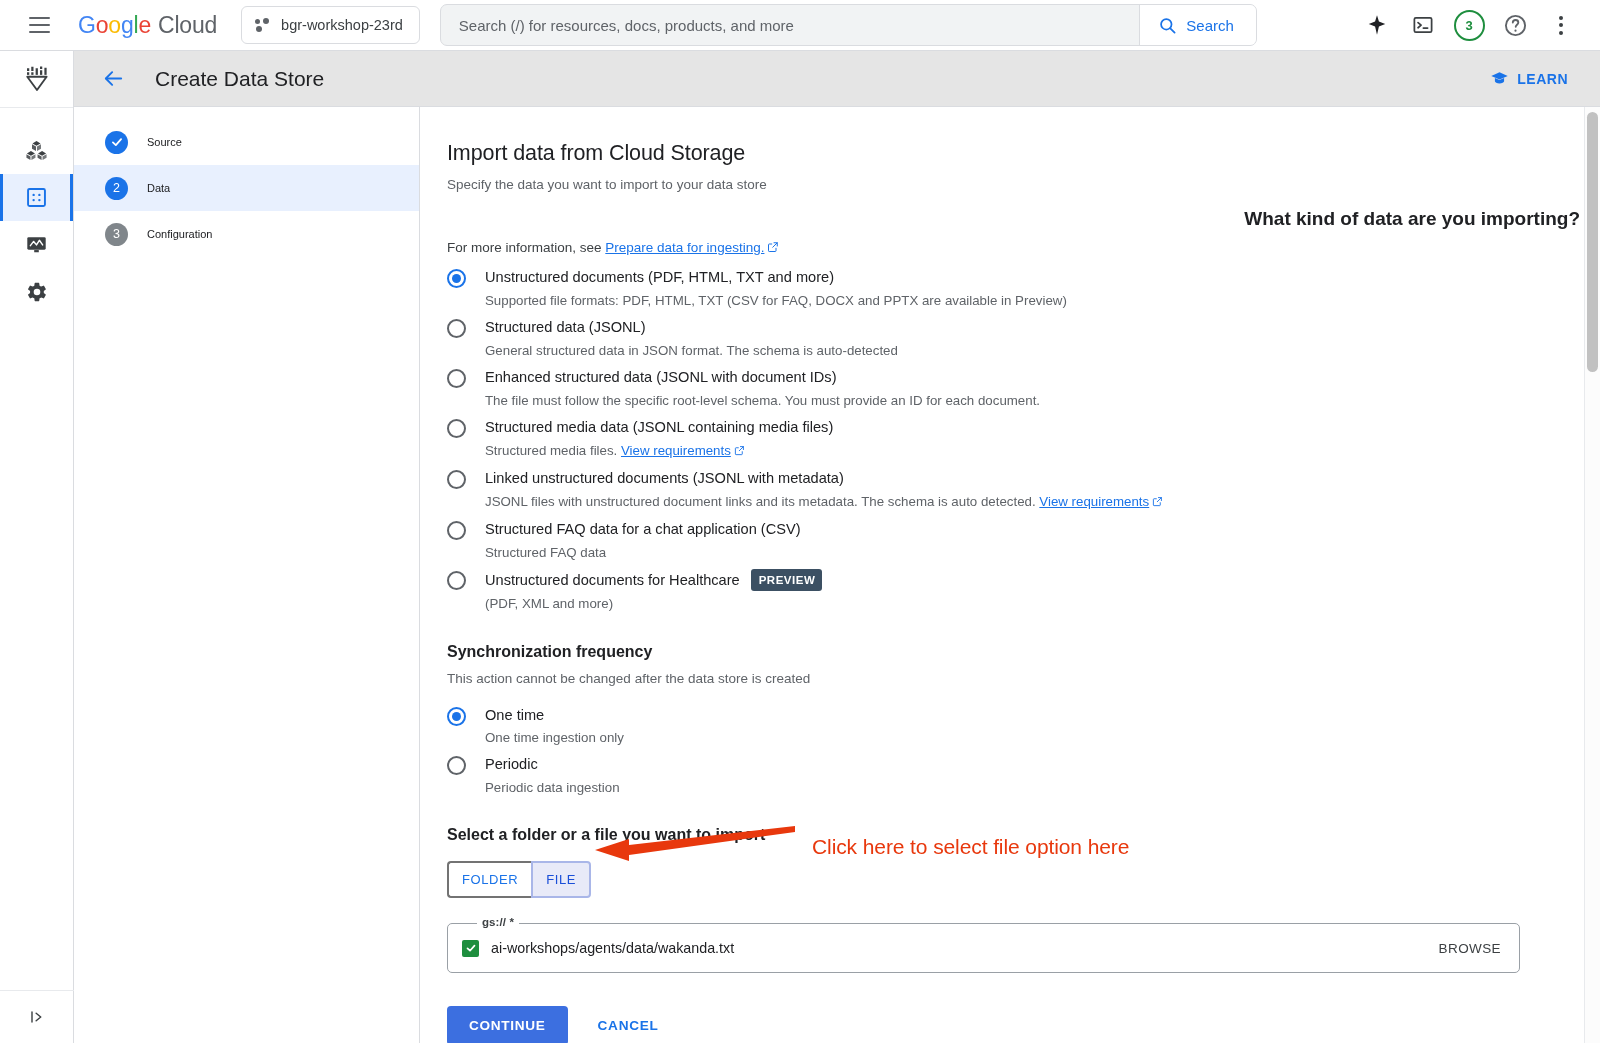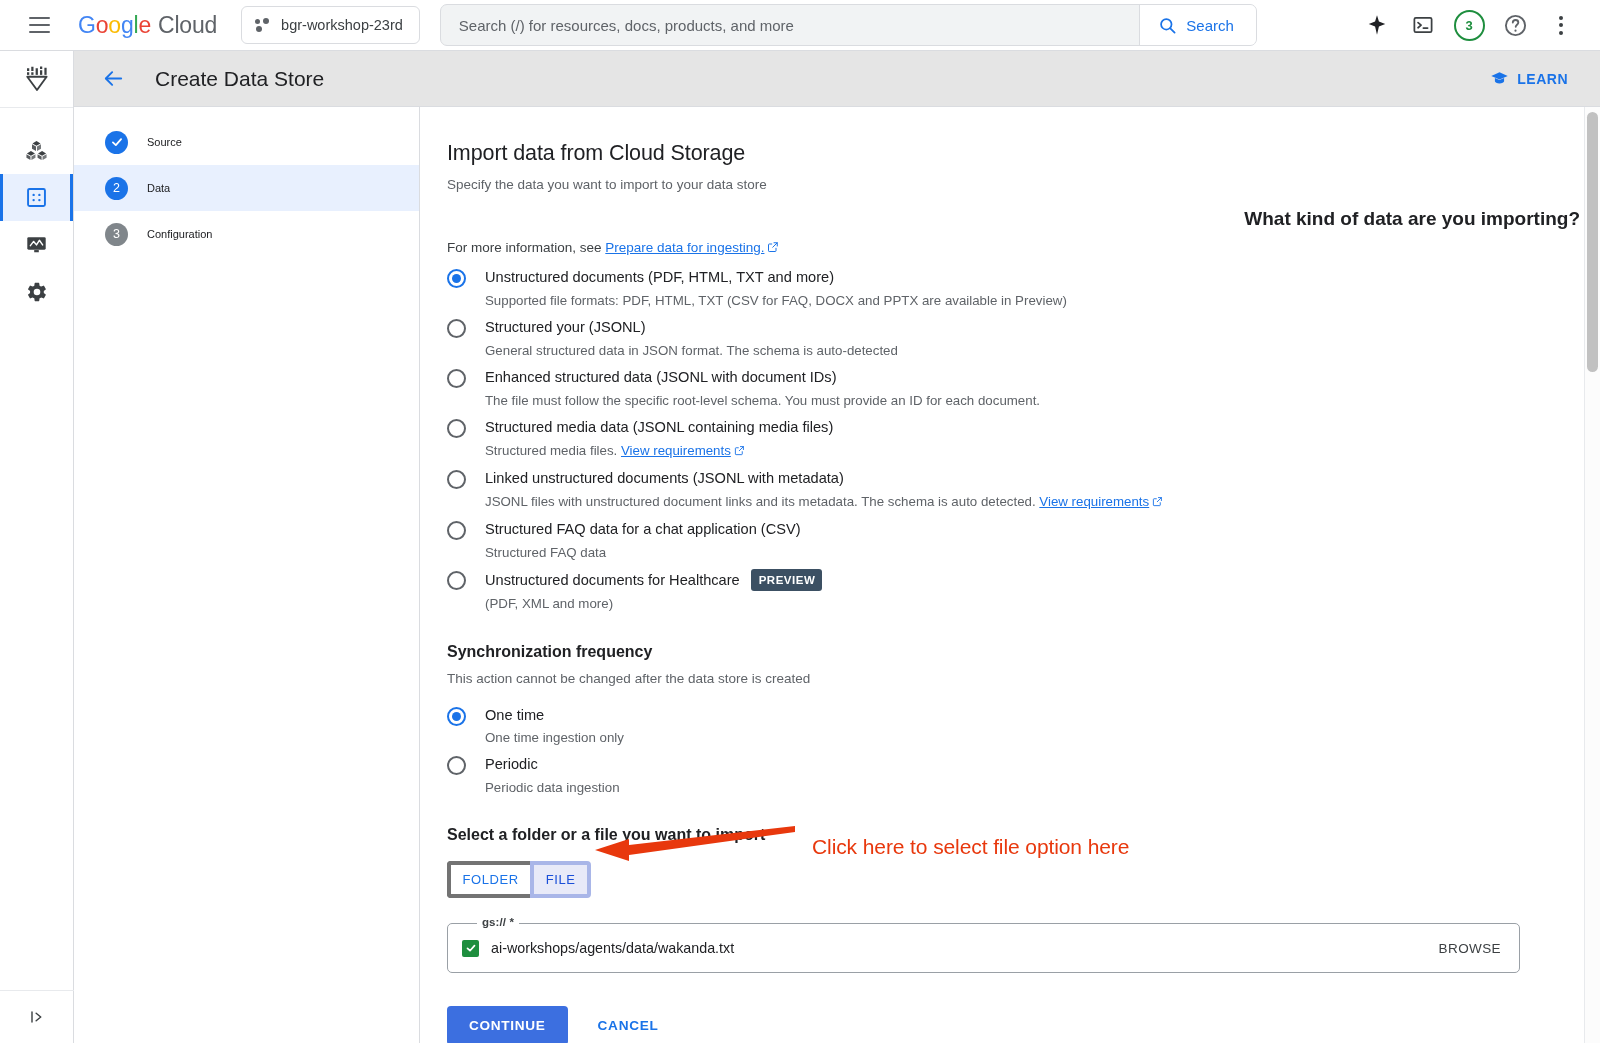--- a/index.html
+++ b/index.html
@@ -387,21 +387,21 @@
     color: #202124;
   }
   .toggle-group {
     margin-top: 17px;
     display: flex;
     width: 144px;
     height: 37px;
   }
   .toggle-btn {
     flex: 1 1 auto;
-    border: 4px solid #737373;
+    border: 2px solid #737373;
     display: flex;
     align-items: center;
     justify-content: center;
     font-size: 13px;
     letter-spacing: 0.6px;
     color: #1a73e8;
     cursor: pointer;
     background: #fff;
     box-sizing: border-box;
   }
@@ -721,21 +721,21 @@
               <span>Unstructured documents (PDF, HTML, TXT and more)</span>
             </div>
           <div class="radio-desc">Supported file formats: PDF, HTML, TXT (CSV for FAQ, DOCX and PPTX are available in Preview)</div>
         </div>
       </div>
 
       <div class="radio-row">
         <div class="radio"></div>
         <div class="radio-texts">
           <div class="radio-main">
-              <span>Structured your (JSONL)</span>
+              <span>Structured data (JSONL)</span>
             </div>
           <div class="radio-desc">General structured data in JSON format. The schema is auto-detected</div>
         </div>
       </div>
 
       <div class="radio-row">
         <div class="radio"></div>
         <div class="radio-texts">
           <div class="radio-main">
               <span>Enhanced structured data (JSONL with document IDs)</span>

